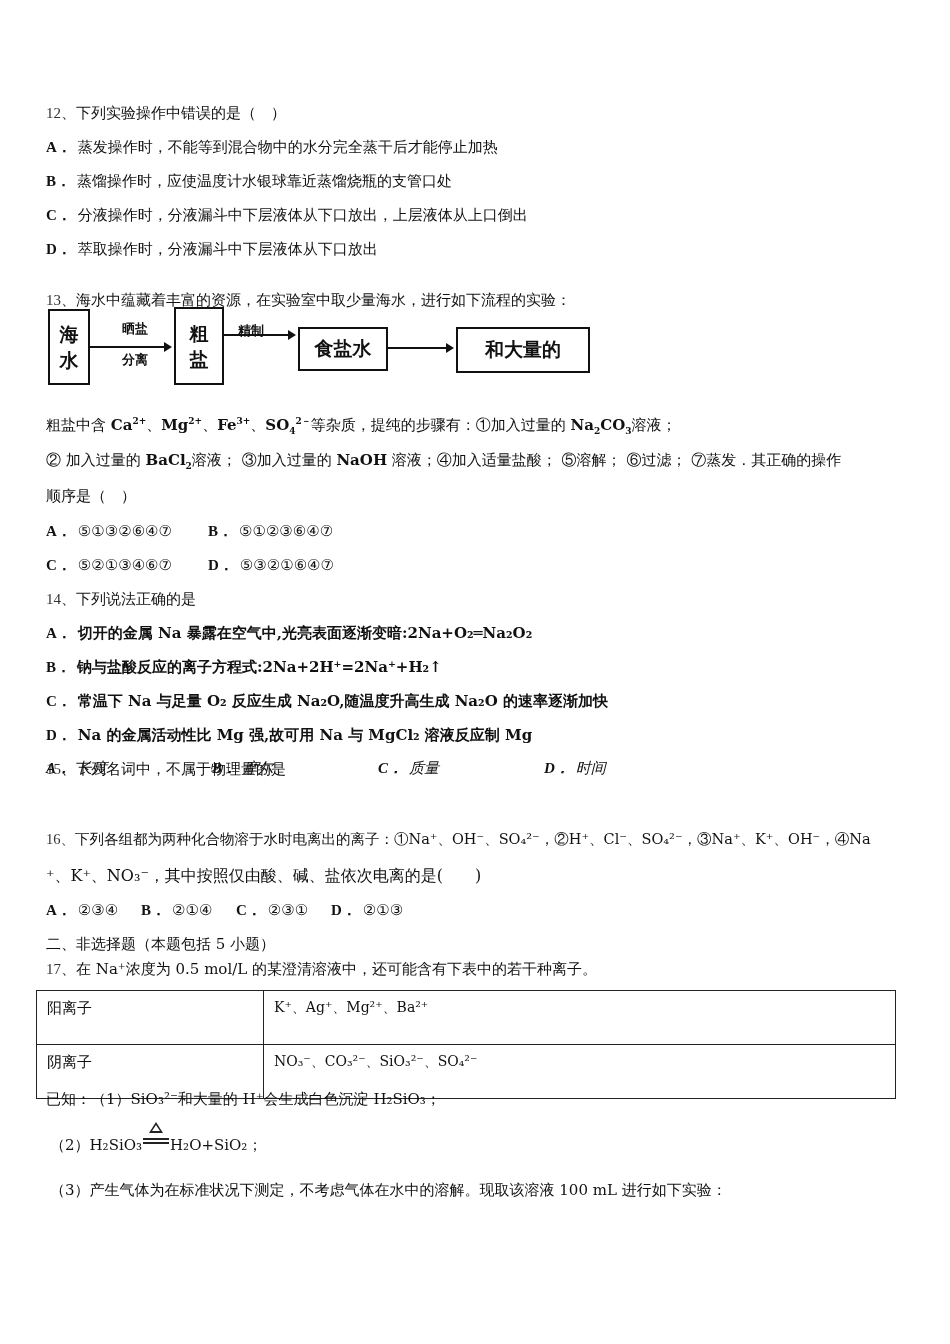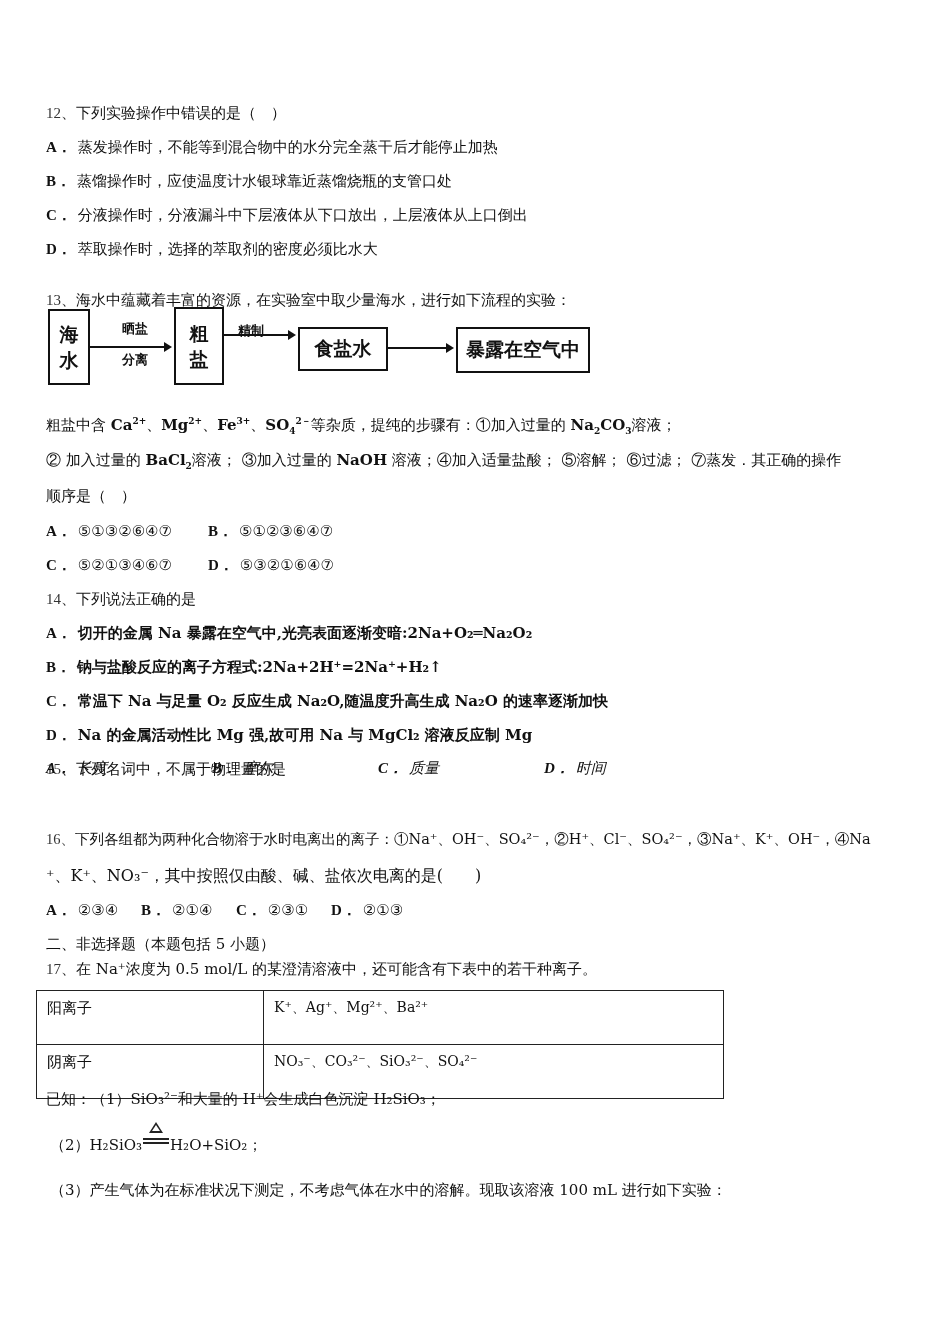--- a/index.html
+++ b/index.html
@@ -12,21 +12,21 @@
   sup, sub { font-size: 9px; line-height: 0; }
   
   .flow { position: absolute; left: 48px; top: 305px; width: 545px; height: 82px; }
   .box { position: absolute; border: 2px solid #111; background: #fff; display: flex; align-items: center; justify-content: center;
          font-family: "DejaVu Sans", sans-serif; font-weight: bold; font-size: 19px; text-align: center; }
   .box.vert { flex-direction: column; line-height: 26px; }
   .arrow { position: absolute; height: 2px; background: #111; }
   .arrow::after { content: ""; position: absolute; right: -2px; top: -4px; border-left: 8px solid #111; border-top: 5px solid transparent; border-bottom: 5px solid transparent; }
   .arrow-label { position: absolute; font-family: "DejaVu Sans", sans-serif; font-weight: bold; font-size: 13px; }
   
-  table.ions { position: absolute; left: 36px; top: 990px; width: 688px; border-collapse: collapse; }
+  table.ions { position: absolute; left: 36px; top: 990px; width: 860px; border-collapse: collapse; }
   table.ions td { border: 1.5px solid #222; height: 45px; vertical-align: top; padding: 8px 10px 0 10px; font-size: 14px; }
   table.ions td.head { width: 206px; font-family: "DejaVu Sans", sans-serif; font-size: 15px; }
   .delta-eq { display: inline-block; position: relative; width: 26px; height: 16px; vertical-align: -2px; margin: 0 1px; }
   .delta-eq .tri { position: absolute; left: 6px; top: -14px; width: 0; height: 0; border-left: 7px solid transparent; border-right: 7px solid transparent; border-bottom: 11px solid #222; }
   .delta-eq .tri::after { content: ""; position: absolute; left: -4px; top: 3px; border-left: 4px solid transparent; border-right: 4px solid transparent; border-bottom: 6px solid #fff; }
   .delta-eq .bar1, .delta-eq .bar2 { position: absolute; left: 0; width: 26px; height: 2px; background: #222; }
   .delta-eq .bar1 { top: 2px; } .delta-eq .bar2 { top: 6px; }
   .choice { display: inline-block; }
 </style>
 </head>
@@ -38,21 +38,21 @@
 <div class="line" style="top:137px;">
   <span class="opt-letter">A．</span><span>蒸发操作时，不能等到混合物中的水分完全蒸干后才能停止加热</span>
 </div>
 <div class="line" style="top:171px;">
   <span class="opt-letter">B．</span><span>蒸馏操作时，应使温度计水银球靠近蒸馏烧瓶的支管口处</span>
 </div>
 <div class="line" style="top:205px;">
   <span class="opt-letter">C．</span><span>分液操作时，分液漏斗中下层液体从下口放出，上层液体从上口倒出</span>
 </div>
 <div class="line" style="top:239px;">
-  <span class="opt-letter">D．</span><span>萃取操作时，选择的萃取剂的密度必须比水大</span>
+  <span class="opt-letter">D．</span><span>萃取操作时，分液漏斗中下层液体从下口放出</span>
 </div>
 
 <div class="line" style="top:273px;margin-top:17px;">
   <span class="num">13、</span><span>海水中蕴藏着丰富的资源，在实验室中取少量海水，进行如下流程的实验：</span>
 </div>
 
 <div class="flow">
   <div class="box vert" style="left:0; top:4px; width:38px; height:72px;">
     <span>海</span>
     <span>水</span>
@@ -61,21 +61,21 @@
   <div class="arrow" style="left:42px; top:41px; width:80px;"></div>
   <span class="arrow-label" style="left:74px; top:46px;">分离</span>
   <div class="box vert" style="left:126px; top:2px; width:46px; height:74px;">
     <span>粗</span>
     <span>盐</span>
   </div>
   <span class="arrow-label" style="left:190px; top:17px;">精制</span>
   <div class="arrow" style="left:176px; top:29px; width:70px;"></div>
   <div class="box" style="left:250px; top:22px; width:86px; height:40px;">食盐水</div>
   <div class="arrow" style="left:340px; top:42px; width:64px;"></div>
-  <div class="box" style="left:408px; top:22px; width:130px; height:42px;">暴露在空气中</div>
+  <div class="box" style="left:408px; top:22px; width:130px; height:42px;">和大量的</div>
 </div>
 
 <div class="line" style="top:415px;">
   <span>粗盐中含 </span><b>Ca</b><sup class="bold">2+</sup><span>、</span><b>Mg</b><sup class="bold">2+</sup><span>、</span><b>Fe</b><sup class="bold">3+</sup><span>、</span><b>SO</b><sub class="bold">4</sub><sup class="bold">2－</sup><span>等杂质，提纯的步骤有：①加入过量的 </span><b>Na</b><sub class="bold">2</sub><b>CO</b><sub class="bold">3</sub><span>溶液；</span>
 </div>
 <div class="line" style="top:450px;">
   <span>② 加入过量的 </span><b>BaCl</b><sub class="bold">2</sub><span>溶液；  ③加入过量的 </span><b>NaOH</b><span> 溶液；④加入适量盐酸；  ⑤溶解；  ⑥过滤；  ⑦蒸发．其正确的操作</span>
 </div>
 <div class="line" style="top:486px;">顺序是（　）</div>
 

